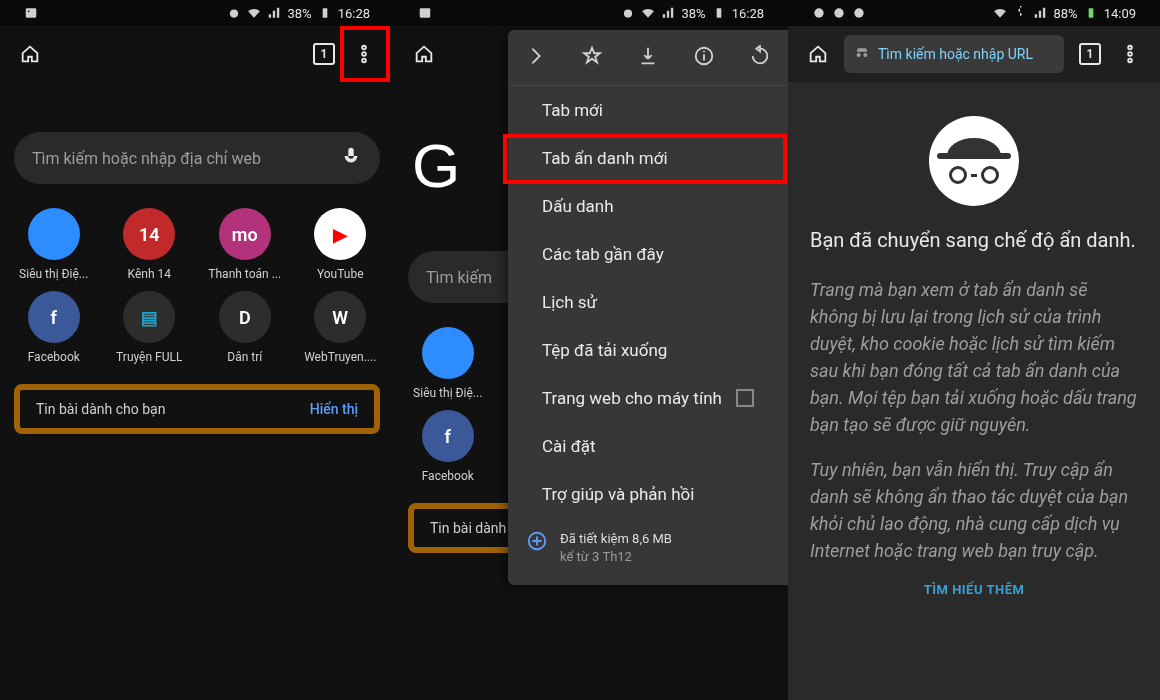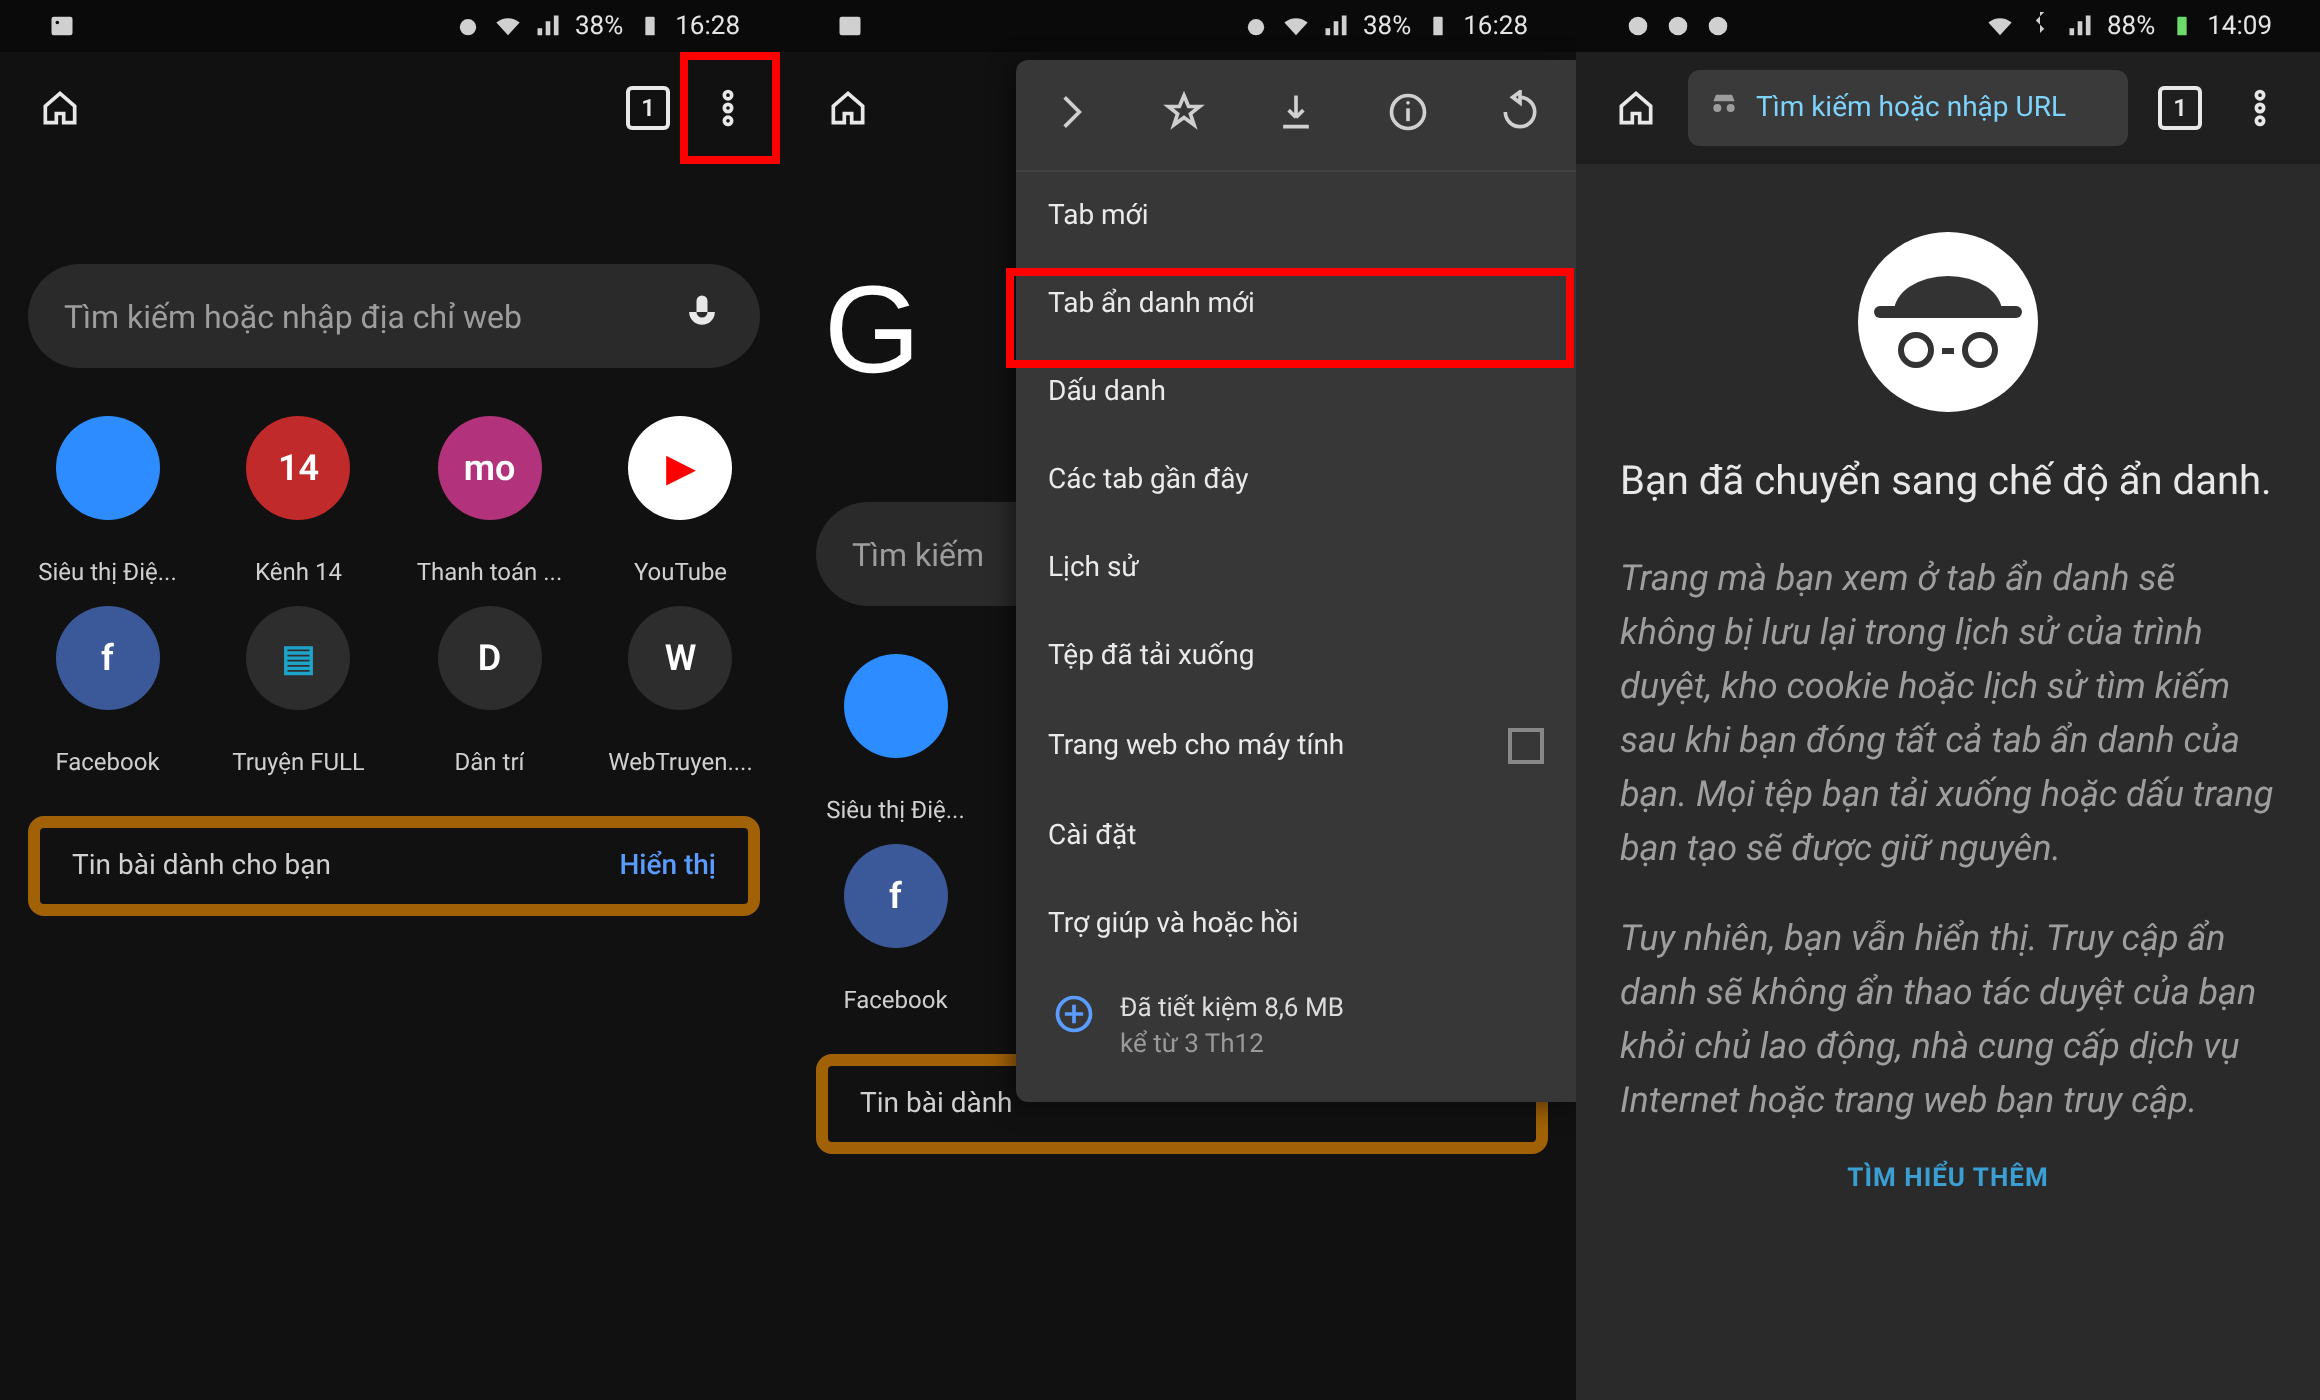--- a/index.html
+++ b/index.html
@@ -71,21 +71,21 @@
     color:#9d9d9d; font-size:16px;
   }
   .searchbox .ph { flex:1; }
   .mic svg { width:22px; height:22px; fill:#e8e8e8; }
 
   
   .shortcuts {
     display:grid; grid-template-columns:repeat(4,1fr);
     gap:10px 0; margin:24px 6px 0;
   }
-  .sc { display:flex; flex-direction:column; align-items:center; gap:19px; }
+  .sc { display:flex; flex-direction:column; align-items:center; gap:7px; }
   .sc .tile {
     width:52px; height:52px; border-radius:50%;
     background:#2d2d2d; display:flex; align-items:center; justify-content:center;
     font-size:18px; font-weight:600; color:#fff;
   }
   .sc .lbl { font-size:12px; color:#d0d0d0; max-width:84px; text-align:center; white-space:nowrap; overflow:hidden; text-overflow:ellipsis; }
   .tile.blue{background:#2d8cff;} .tile.red{background:#c02a2a;} .tile.pink{background:#b2337b;}
   .tile.yt{background:#fff;color:#f00;} .tile.fb{background:#3b5998;} .tile.book{background:#2d2d2d;color:#1ea3c9;}
 
   
@@ -106,21 +106,21 @@
     color:#eaeaea;
     padding-bottom:8px;
     box-shadow:-2px 2px 12px rgba(0,0,0,.5);
   }
   .menu-top {
     display:flex; align-items:center; justify-content:space-around;
     height:56px; border-bottom:1px solid #444;
   }
   .menu-top svg { width:22px; height:22px; fill:#d0d0d0; }
   .menu-item {
-    padding:14px 16px; font-size:14px; display:flex; align-items:center;
+    padding:14px 34px; font-size:17px; display:flex; align-items:center;
   }
   .menu-item .cb {
     width:18px; height:18px; border:2px solid #888; margin-left:auto;
   }
   .data-saver {
     display:flex; gap:12px; padding:12px 18px;
     font-size:13px; line-height:1.35; color:#ddd;
   }
   .data-saver svg { width:22px; height:22px; stroke:#5b9cff; fill:none; stroke-width:2; flex-shrink:0; }
 
@@ -342,21 +342,21 @@
     <div class="menu-item">Tab ẩn danh mới</div>
     <div class="menu-item">Dấu danh</div>
     <div class="menu-item">Các tab gần đây</div>
     <div class="menu-item">Lịch sử</div>
     <div class="menu-item">Tệp đã tải xuống</div>
     <div class="menu-item">
       <span>Trang web cho máy tính</span>
       <span class="cb"></span>
     </div>
     <div class="menu-item">Cài đặt</div>
-    <div class="menu-item">Trợ giúp và hoặc hồi</div>
+    <div class="menu-item">Trợ giúp và phản hồi</div>
     <div class="data-saver">
       <svg viewBox="0 0 24 24">
           <circle cx="12" cy="12" r="9"></circle>
           <path d="M12 7v10M7 12h10"></path>
         </svg>
       <div>
         <div>Đã tiết kiệm 8,6 MB</div>
         <div style="color:#9a9a9a">kể từ 3 Th12</div>
       </div>
     </div>

